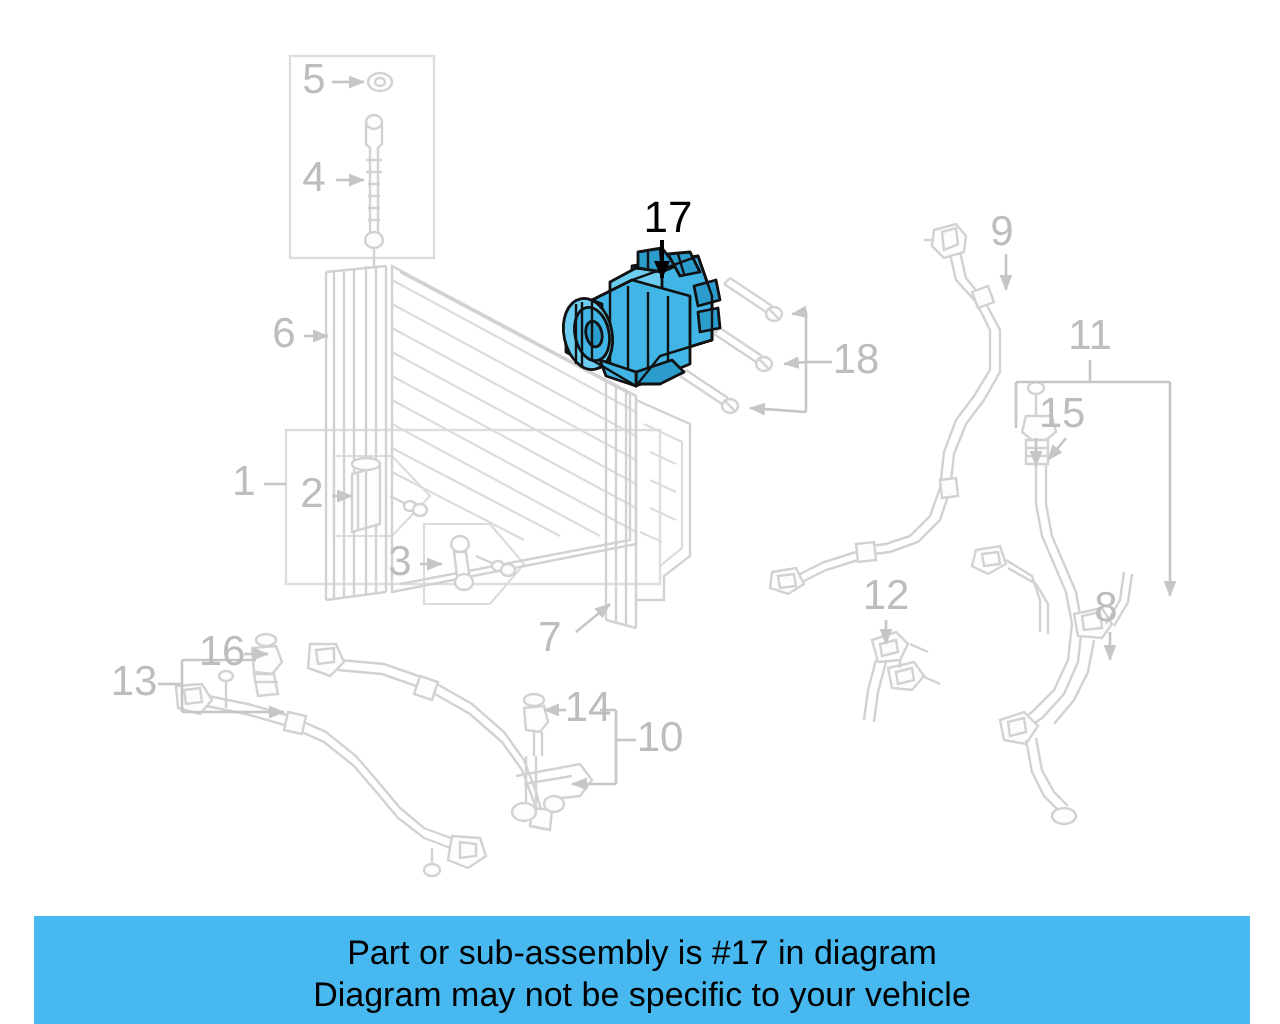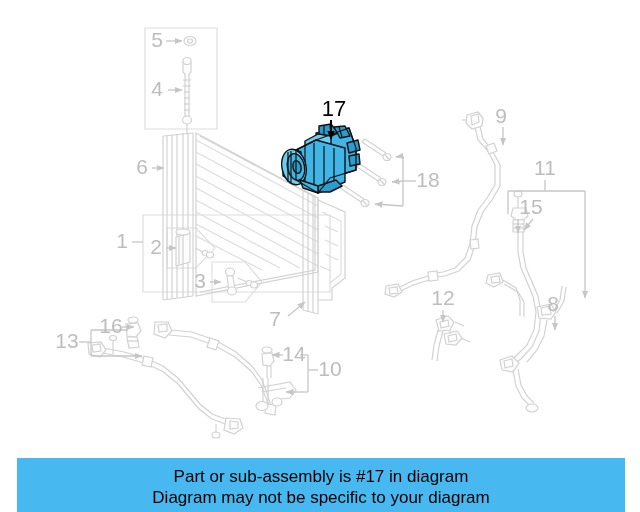--- a/index.html
+++ b/index.html
@@ -448,16 +448,16 @@
       <text class="callout-text" x="531" y="208" text-anchor="middle">15</text>
       <text class="callout-text" x="111" y="327" text-anchor="middle">16</text>
       <text class="callout-text highlight" x="334" y="110" text-anchor="middle">17</text>
       <text class="callout-text" x="428" y="181" text-anchor="middle">18</text>
     </g>
 
   </svg>
 
   <div id="footer-banner">
     <div class="banner-line">Part or sub-assembly is #17 in diagram</div>
-    <div class="banner-line">Diagram may not be specific to your diagram</div>
+    <div class="banner-line">Diagram may not be specific to your vehicle</div>
   </div>
 
 </div>
 
 </body></html>

